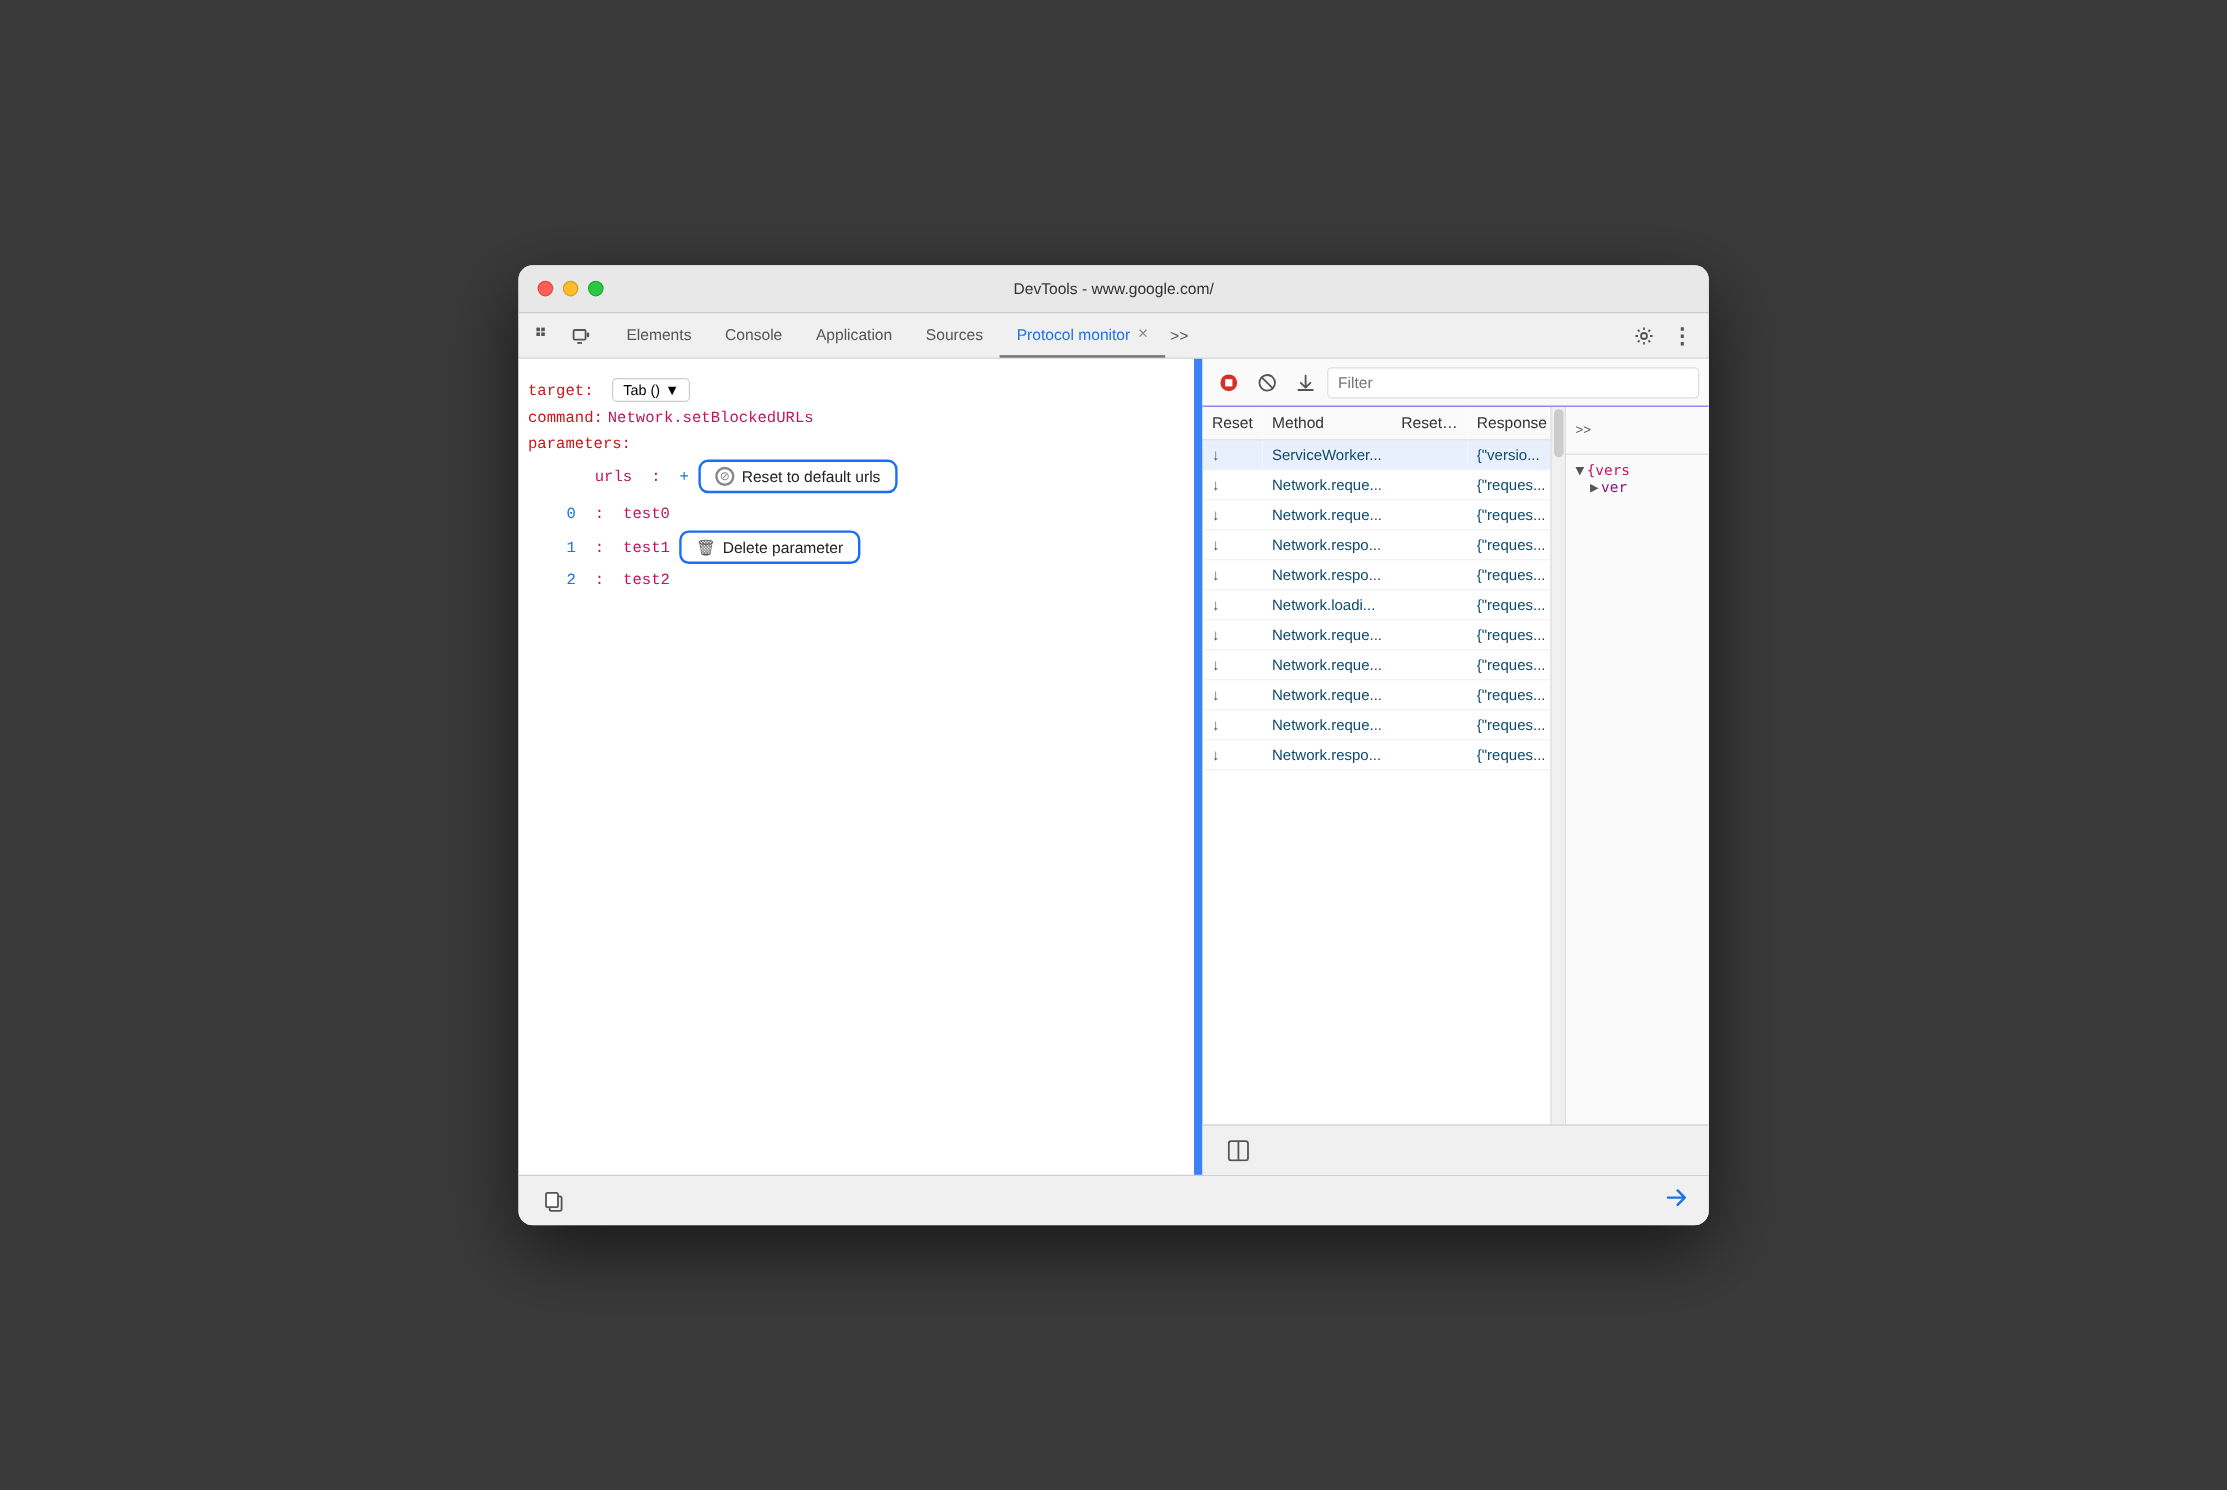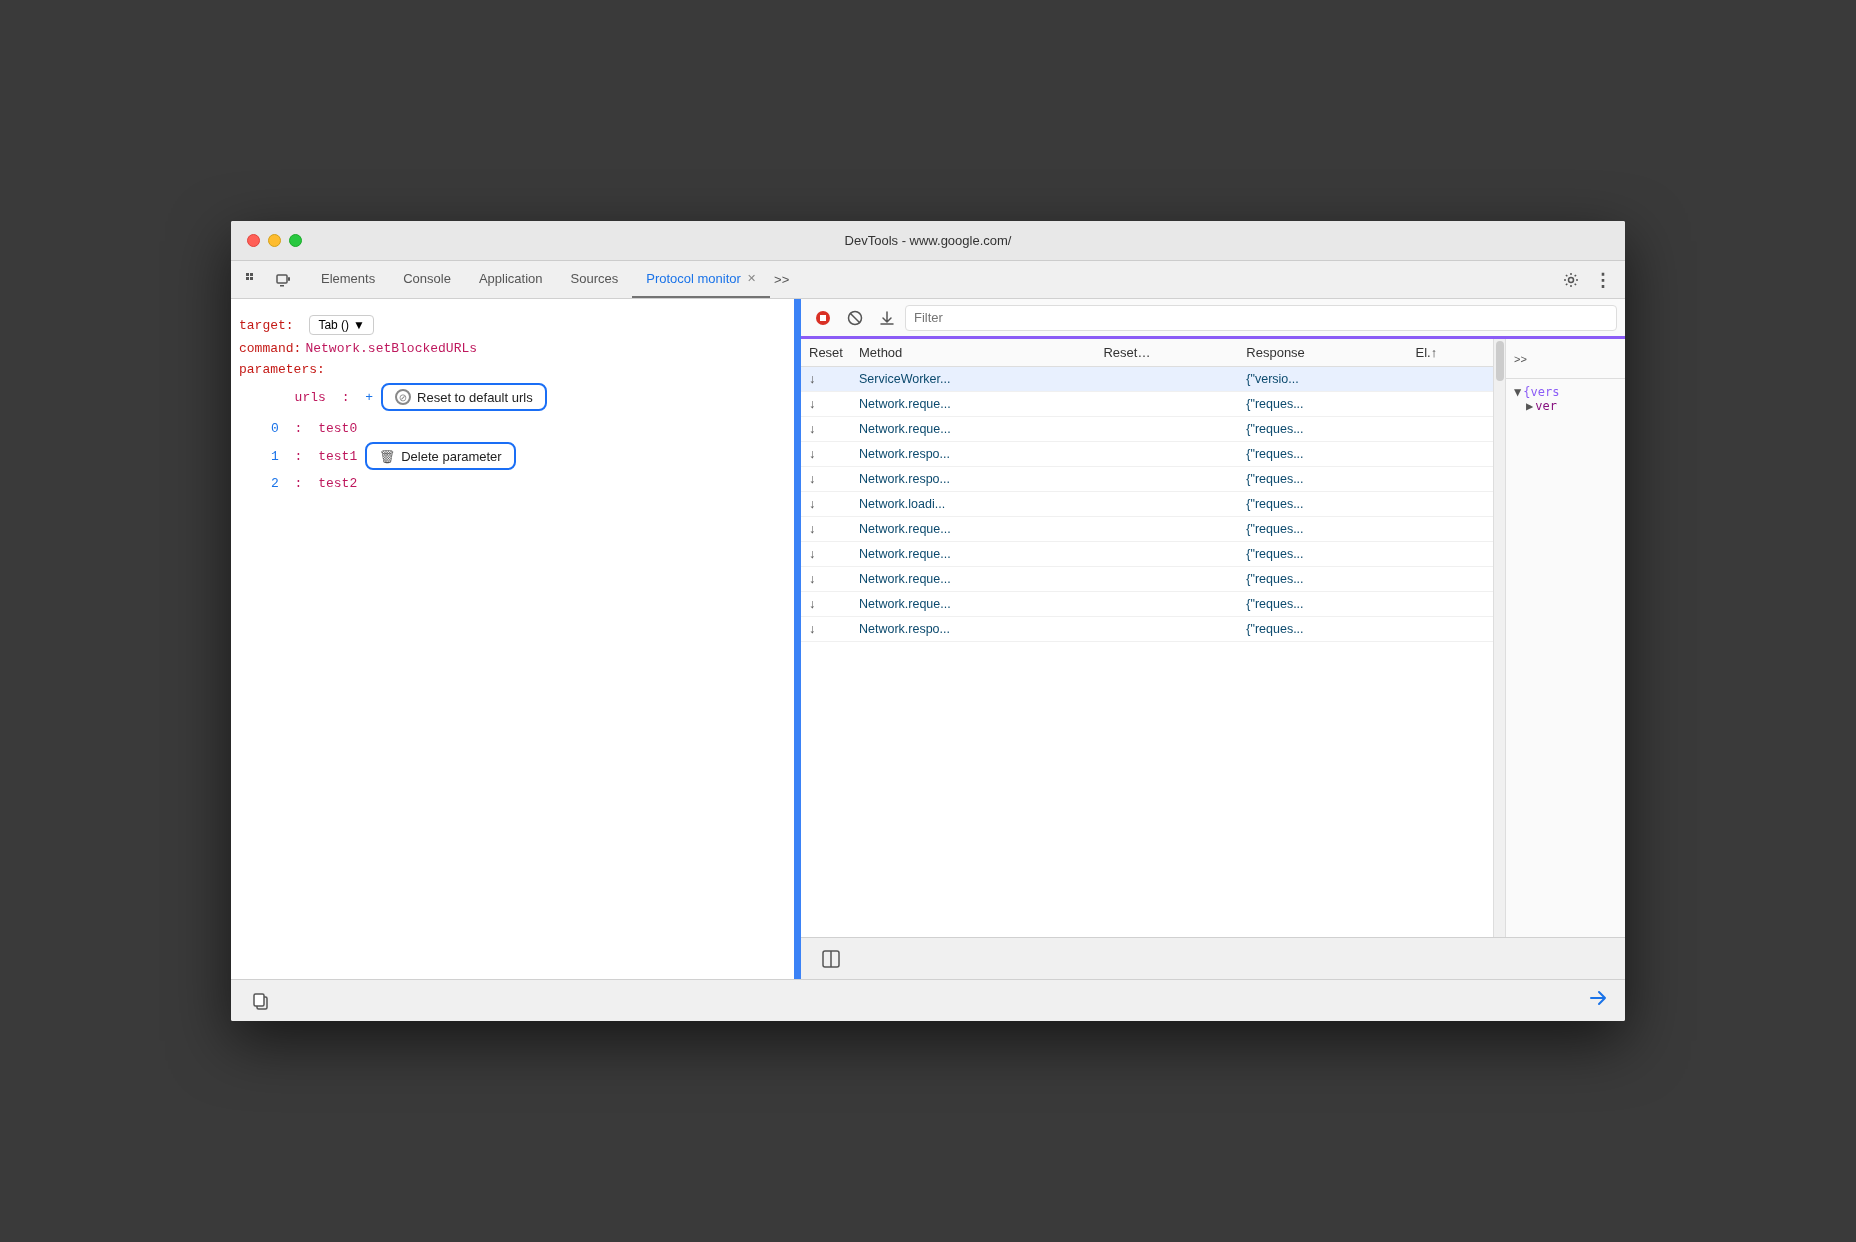--- a/index.html
+++ b/index.html
@@ -5,23 +5,23 @@
     * { box-sizing: border-box; margin: 0; padding: 0; }
     body {
       background: #3a3a3a;
       display: flex;
       justify-content: center;
       align-items: center;
       min-height: 100vh;
       font-family: -apple-system, BlinkMacSystemFont, 'Helvetica Neue', Arial, sans-serif;
     }
     .window {
-      width: 1394px;
+      width: 992px;
       background: #f5f5f5;
-      border-radius: 2px;
+      border-radius: 12px;
       box-shadow: 0 20px 60px rgba(0,0,0,0.6);
       overflow: hidden;
     }
     .title-bar {
       background: #e8e8e8;
       height: 40px;
       display: flex;
       align-items: center;
       justify-content: center;
       position: relative;
@@ -196,21 +196,21 @@
     }
     .param-item {
       margin-left: 32px;
       margin-bottom: 6px;
       display: flex;
       align-items: center;
       gap: 8px;
     }
     .right-toolbar {
       height: 40px;
-      border-bottom: 3px solid #8b5cf6;
+      border-bottom: 1px solid #8b5cf6;
       display: flex;
       align-items: center;
       padding: 0 8px;
       gap: 4px;
       background: #fafafa;
     }
     .rt-icon {
       width: 28px;
       height: 28px;
       display: flex;
@@ -577,21 +577,21 @@
           <div class="scrollbar-thumb"></div>
         </div>
 
         <div style="width:120px;border-left:1px solid #ddd;background:#fafafa;display:flex;flex-direction:column;overflow:hidden;">
           <div class="sidebar-right-header">
             <span style="font-size:11px;color:#555;">&gt;&gt;</span>
           </div>
           <div style="padding:6px 8px;font-family:Menlo,monospace;font-size:12px;overflow-y:auto;">
             <div style="display:flex;align-items:center;">
               <span style="color:#555;margin-right:2px;">▼</span>
-              <span style="color:#8b5cf6;">{vers</span>
+              <span style="color:#be185d;">{vers</span>
             </div>
             <div style="display:flex;align-items:center;margin-left:12px;">
               <span style="color:#555;margin-right:2px;">▶</span>
               <span style="color:#881280;">ver</span>
             </div>
           </div>
         </div>
       </div>
 
       <div class="right-bottom-bar">

